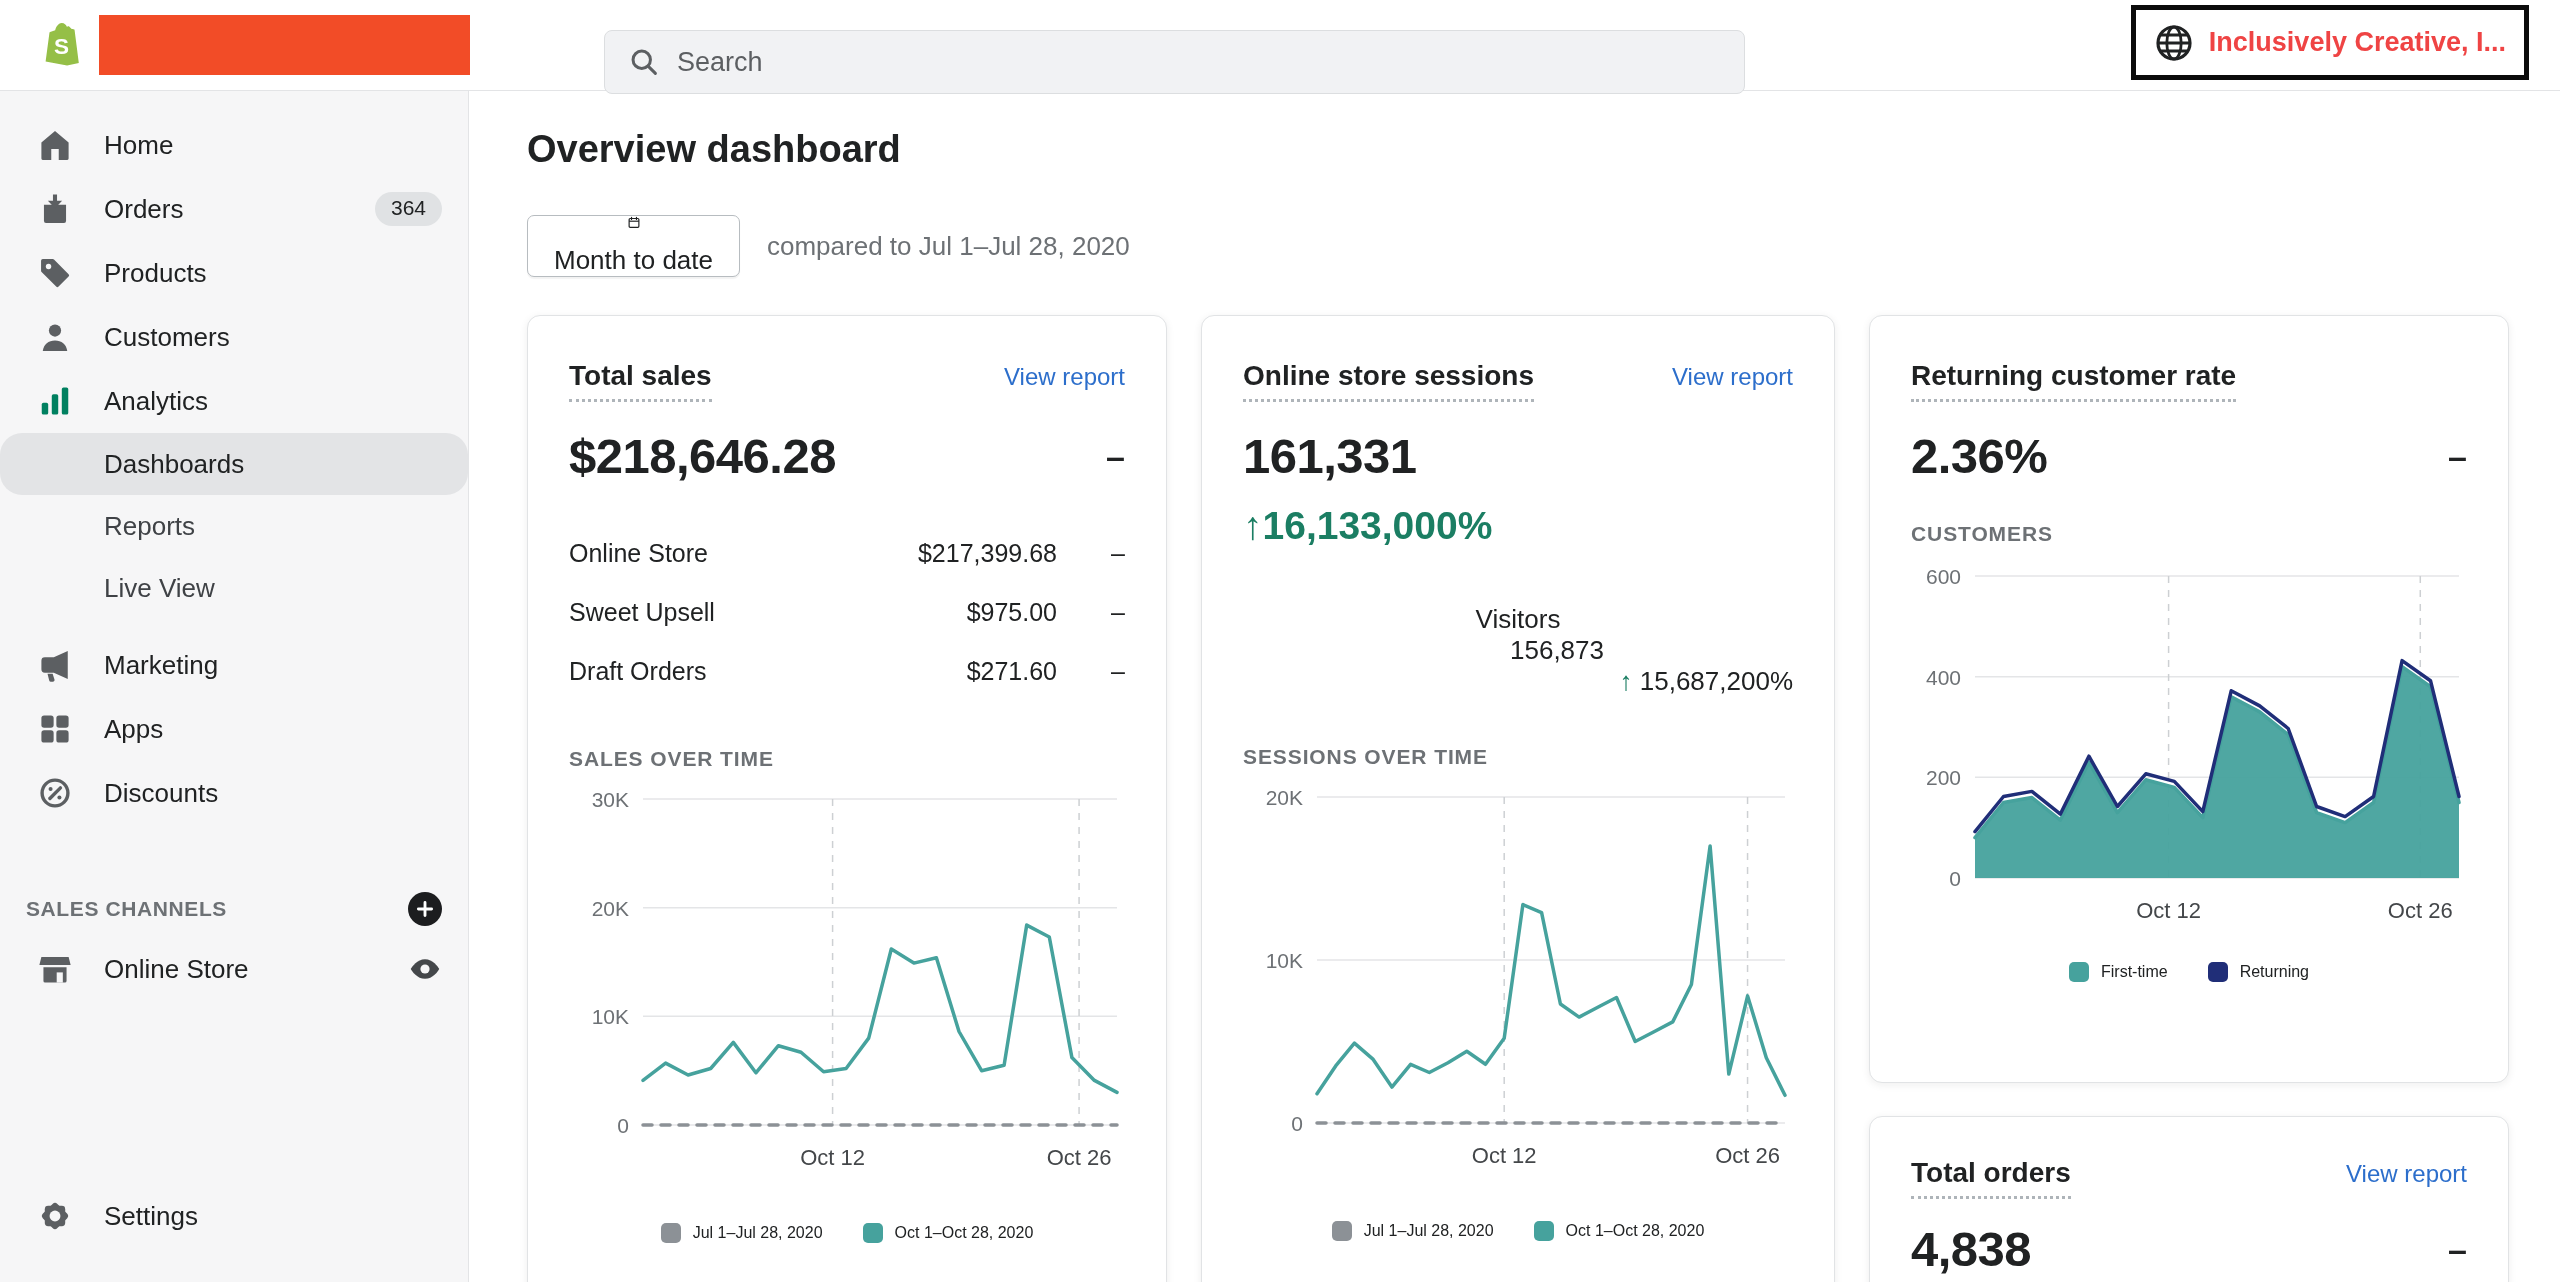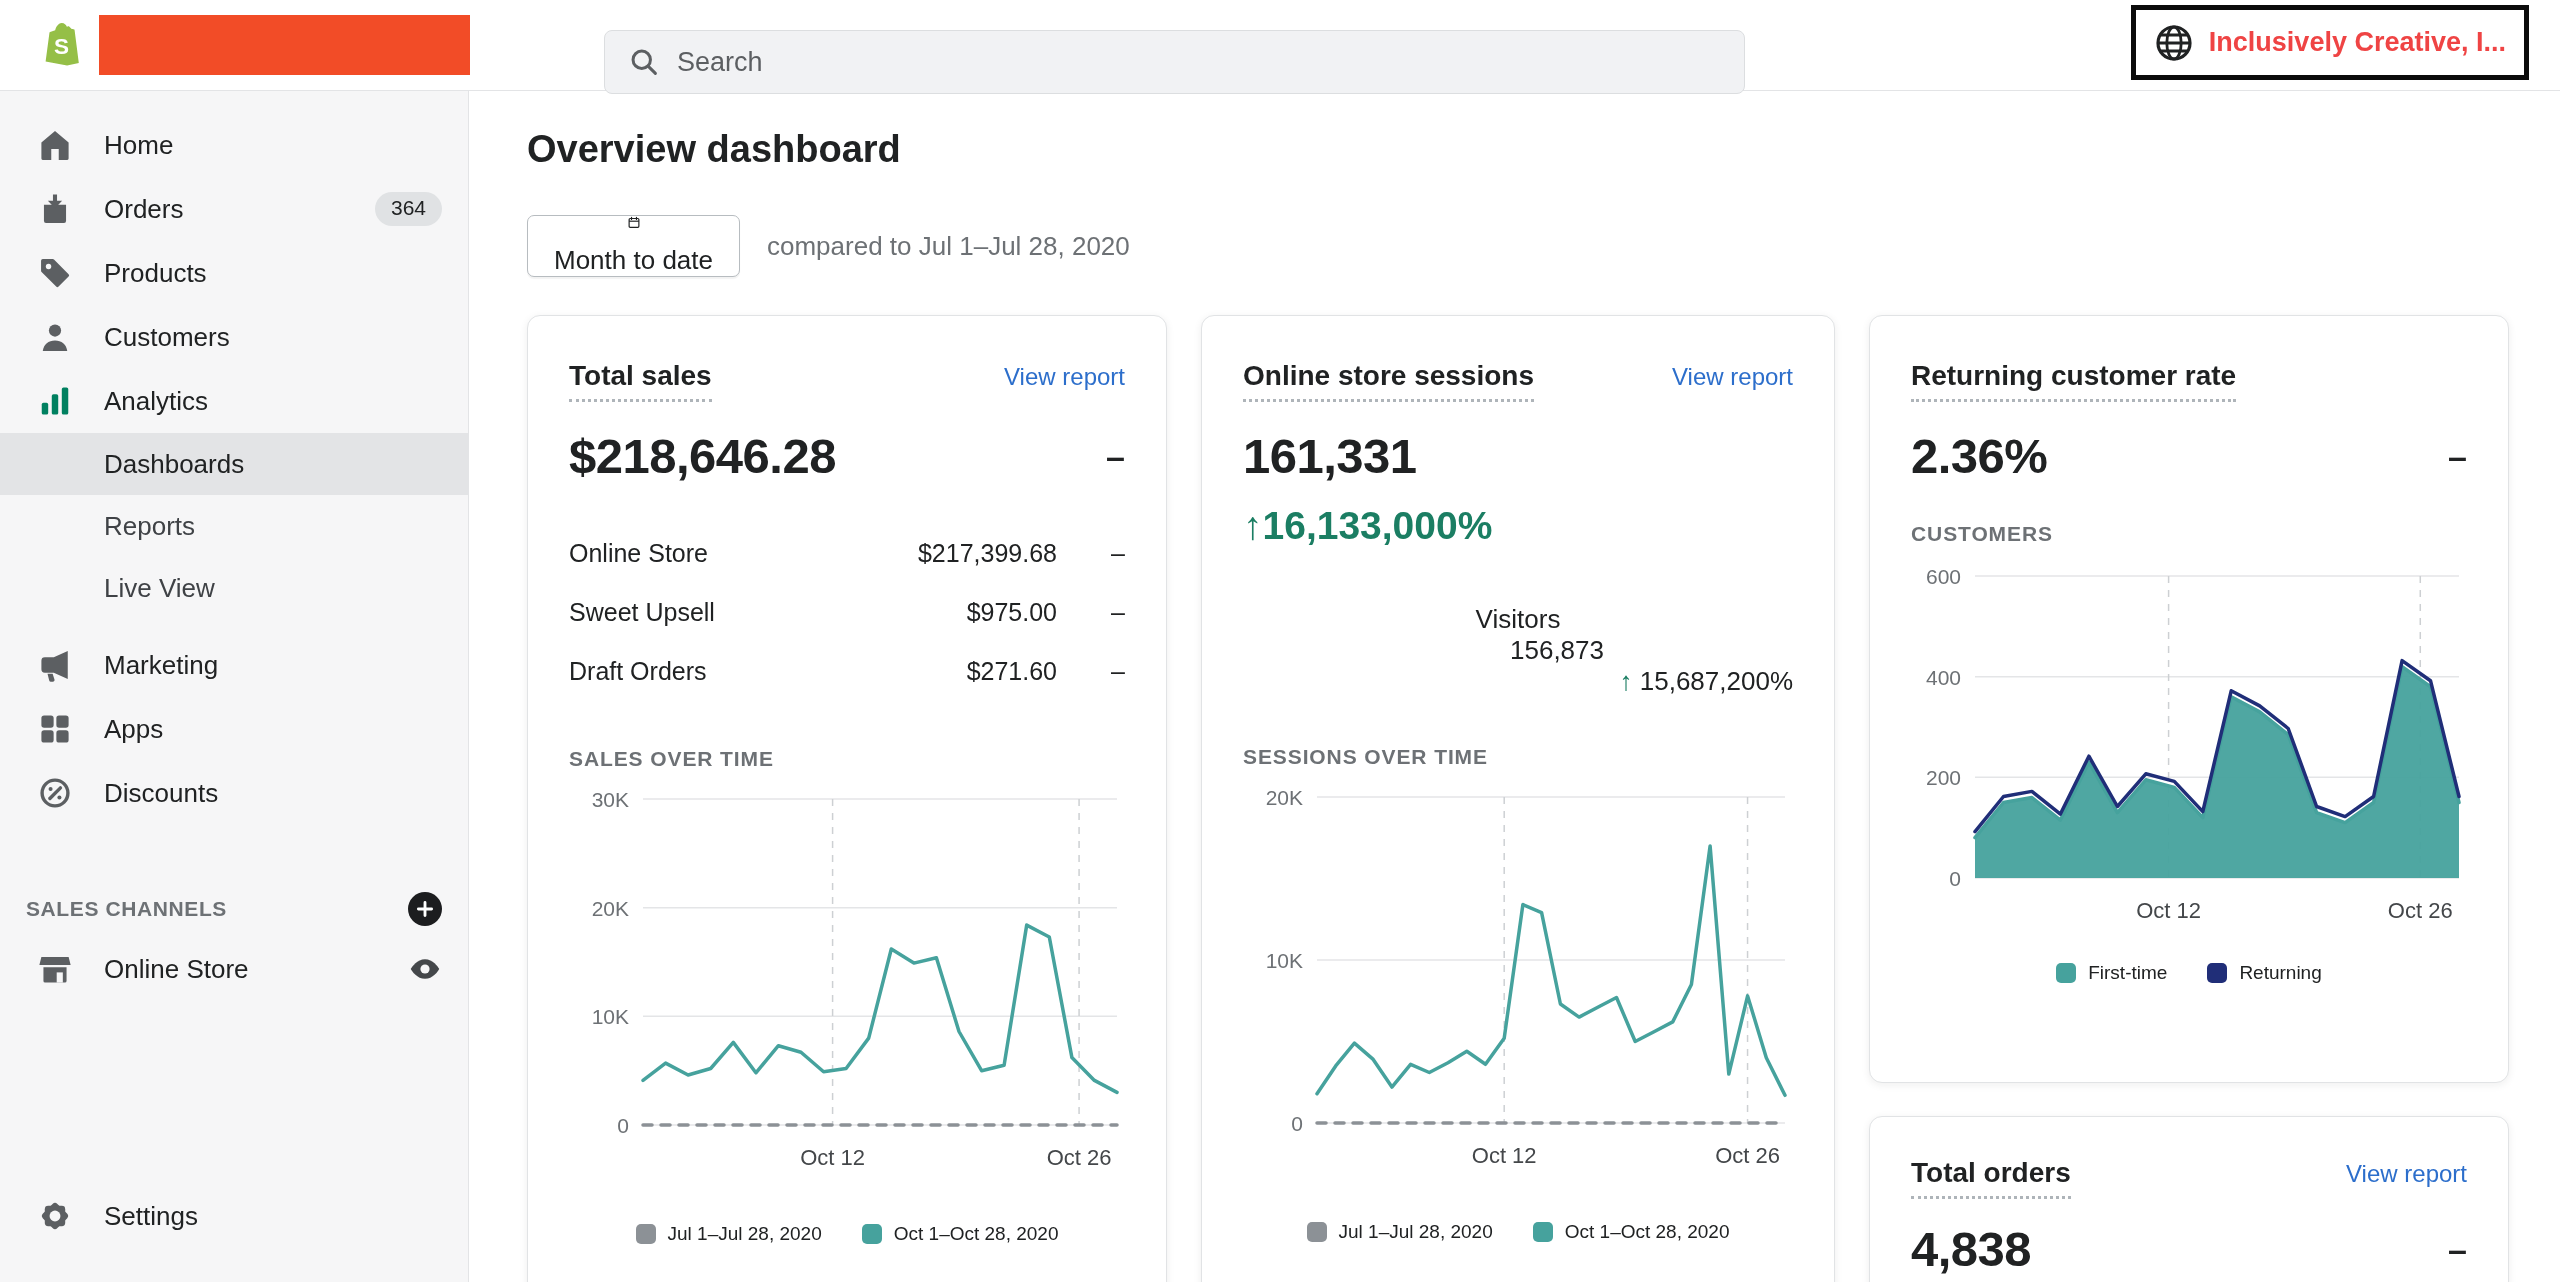--- a/index.html
+++ b/index.html
@@ -34,21 +34,21 @@
   .nav-item {
     display:flex; align-items:center; height:64px; padding:0 26px 0 38px; gap:32px;
     font-size:26px; font-weight:500; color:#202223; cursor:pointer; flex:none;
   }
   .nav-icon { width:34px; height:34px; flex:none; display:flex; }
   .nav-icon svg { width:34px; height:34px; }
   .nav-sub {
     display:flex; align-items:center; height:62px; padding:0 26px 0 104px;
     font-size:26px; font-weight:400; color:#3f4246; cursor:pointer; flex:none;
   }
-  .nav-sub.selected { background:#e3e4e6; color:#202223; font-weight:500; }
+  .nav-sub.selected { background:#e3e4e6; color:#202223; font-weight:500;border-radius:22px; }
   .nav-gap { height:14px; flex:none; }
   .section-head {
     margin-top:56px; height:56px; display:flex; align-items:center; padding:0 26px;
     font-size:21px; font-weight:700; color:#6d7175; letter-spacing:0.6px; flex:none;
   }
   .plus-btn {
     margin-left:auto; width:34px; height:34px; border-radius:50%; background:#1c1d1f;
     border:none; padding:0; display:flex; align-items:center; justify-content:center; cursor:pointer;
   }
   .plus-btn svg { width:22px; height:22px; }
@@ -88,21 +88,21 @@
   .b-row { display:flex; align-items:center; height:59px; font-size:25px; color:#202223; }
   .b-label { flex:none; }
   .b-value { margin-left:auto; }
   .b-dash { width:68px; text-align:right; font-size:25px; color:#202223; }
   .sec-label { margin-top:46px; font-size:21px; font-weight:700; color:#6d7175; letter-spacing:0.9px; }
   .chart { margin-top:12px; position:relative; }
   .chart svg text { font-family:"Liberation Sans", sans-serif; }
   .chart-sales { width:558px; height:400px; }
   .chart-sessions { width:552px; height:400px; }
   .chart-customers { width:558px; height:376px; margin-top:14px; }
-  .legend { display:flex; justify-content:center; align-items:center; gap:40px; margin-top:40px; font-size:19px; color:#202223; }
+  .legend { display:flex; justify-content:center; align-items:center; gap:40px; margin-top:40px; font-size:16px; color:#202223; }
   .legend-item { display:flex; align-items:center; }
   .swatch { width:20px; height:20px; border-radius:5px; display:inline-block; margin-right:12px; }
   .change-big { margin-top:20px; font-size:39px; font-weight:600; color:#1b7e63; }
   .visitors-row { display:flex; align-items:center; margin-top:56px; font-size:26px; color:#202223;flex-direction:column; }
   .visitors-value { margin-left:78px; }
   .visitors-change { margin-left:auto; }
   .green { color:#1b7e63; }
   .sec-label-tight { margin-top:48px; }
 </style>
 </head>

